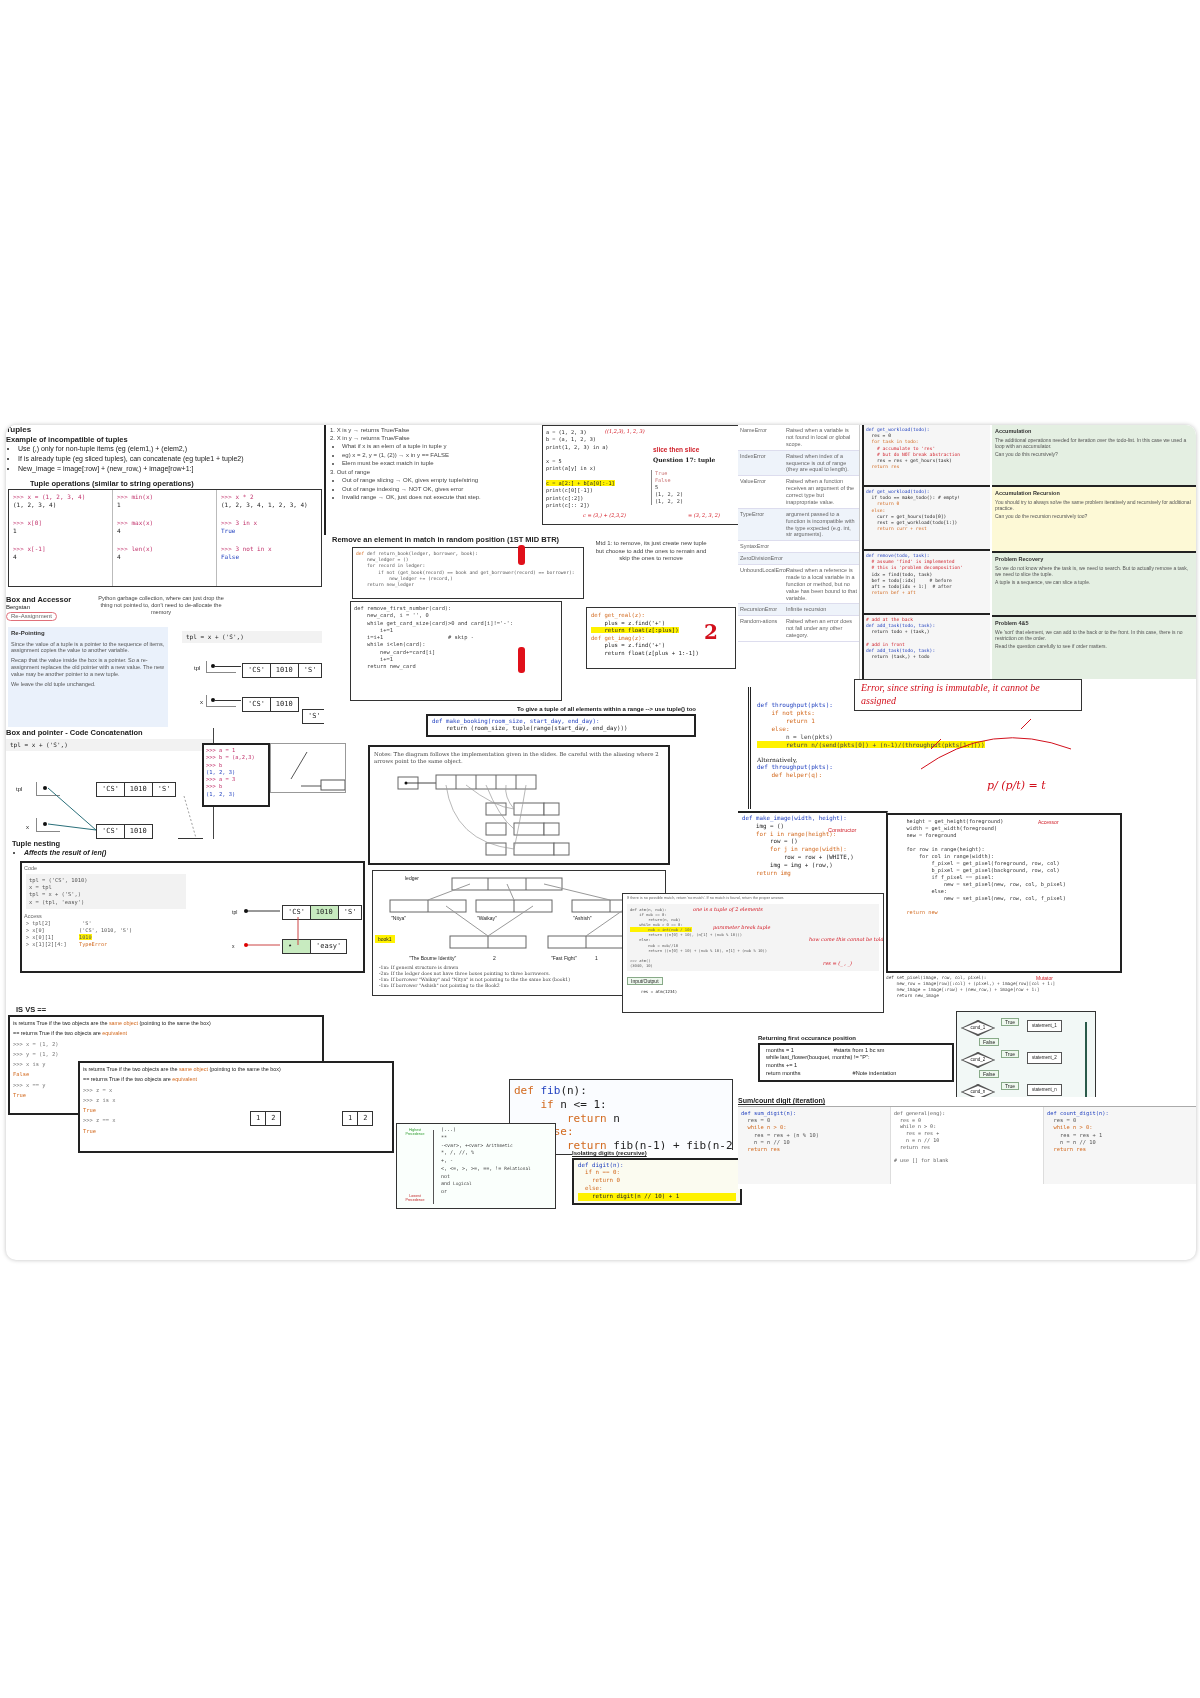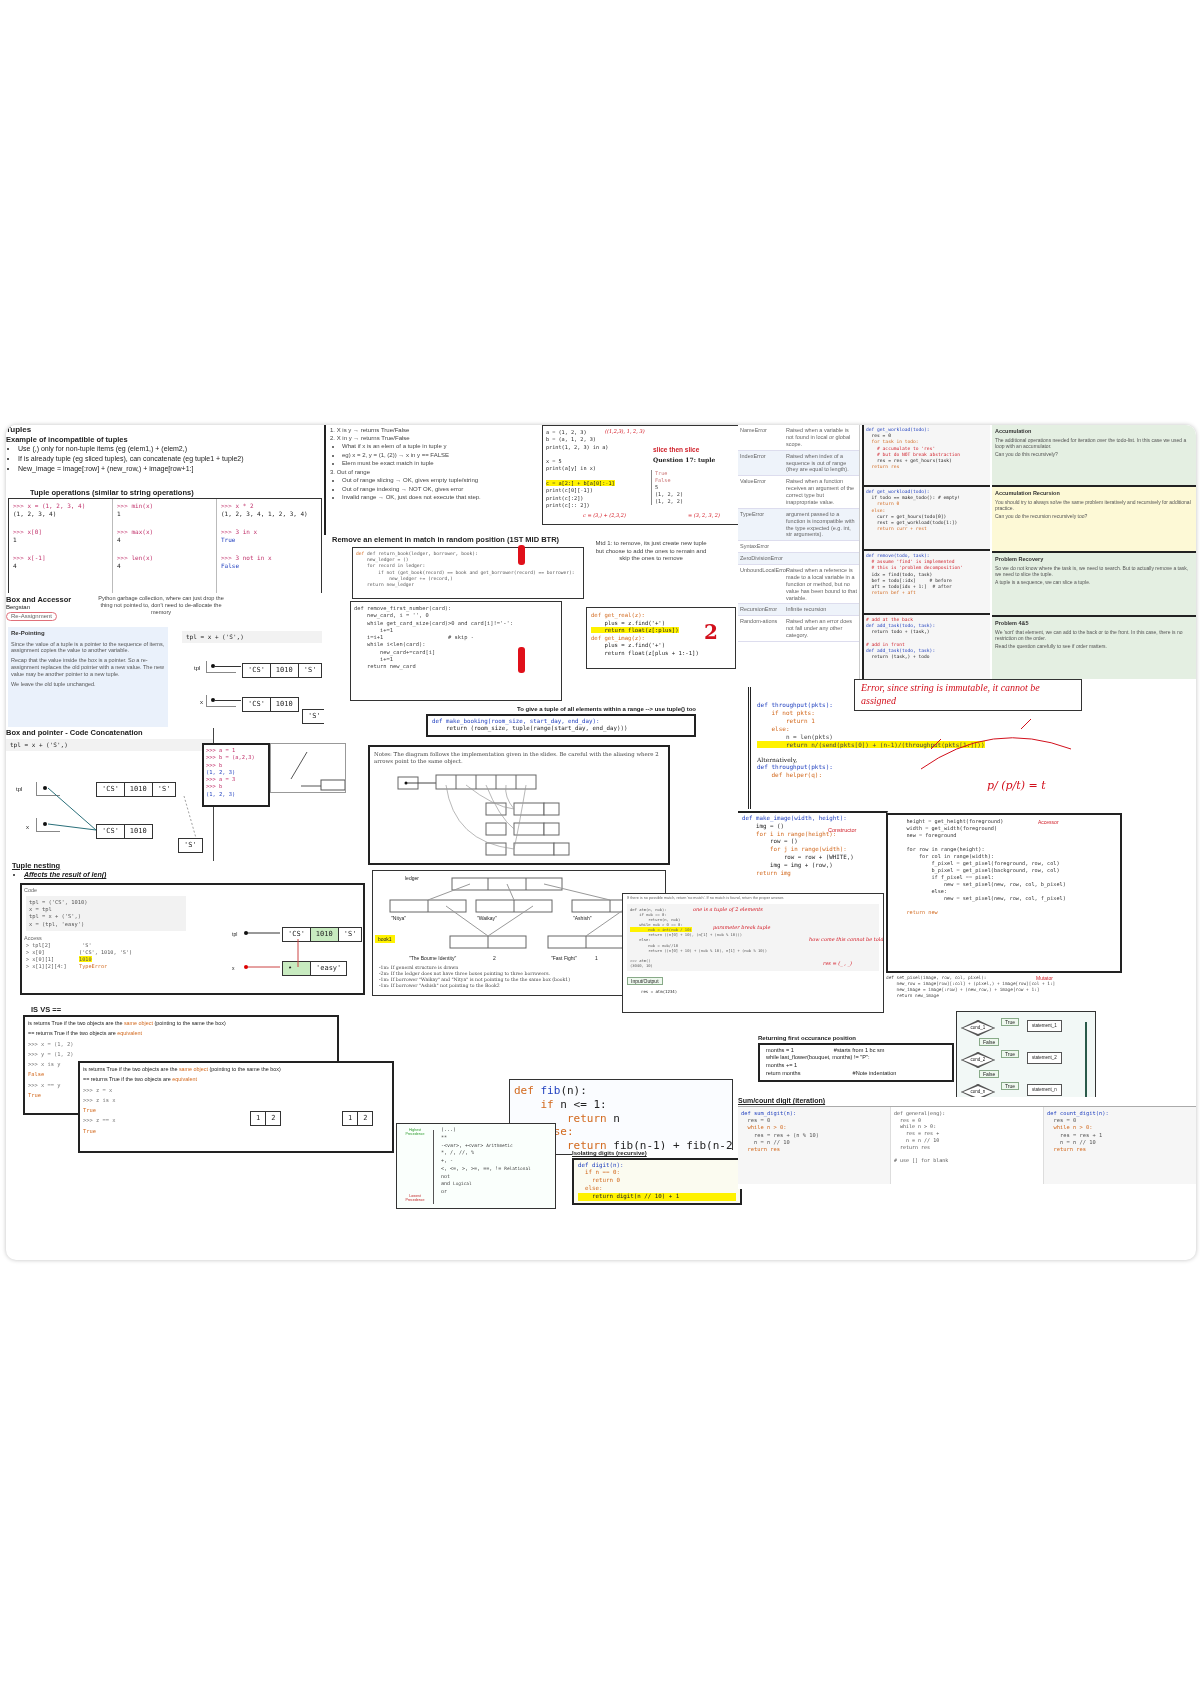--- a/index.html
+++ b/index.html
@@ -45,21 +45,21 @@
 <div class="sheet">
 
   <div class="blk" style="left:0;top:0;width:318px;height:168px;">
     <div class="title" style="font-size:8px;">Tuples</div>
     <div class="title">Example of incompatible of tuples</div>
     <ul class="bl">
       <li>Use (,) only for non-tuple items (eg (elem1,) + (elem2,)</li>
       <li>If is already tuple (eg sliced tuples), can concatenate (eg tuple1 + tuple2)</li>
       <li>New_image = image[:row] + (new_row,) + image[row+1:]</li>
     </ul>
-    <div class="title" style="margin:14px 0 1px 24px;">Tuple operations (similar to string operations)</div>
+    <div class="title" style="margin:5px 0 1px 24px;">Tuple operations (similar to string operations)</div>
     <div class="bd grid3" style="margin:0 2px;height:98px;">
       <div class="cell mono"><div class="pair"><span class="prompt">&gt;&gt;&gt; x = (1, 2, 3, 4)</span><br><span>(1, 2, 3, 4)</span></div><div class="pair"><span class="prompt">&gt;&gt;&gt; x[0]</span><br><span>1</span></div><div class="pair"><span class="prompt">&gt;&gt;&gt; x[-1]</span><br><span>4</span></div></div>
       <div class="cell mono"><div class="pair"><span class="prompt">&gt;&gt;&gt; min(x)</span><br><span>1</span></div><div class="pair"><span class="prompt">&gt;&gt;&gt; max(x)</span><br><span>4</span></div><div class="pair"><span class="prompt">&gt;&gt;&gt; len(x)</span><br><span>4</span></div></div>
       <div class="cell mono"><div class="pair"><span class="prompt">&gt;&gt;&gt; x * 2</span><br><span>(1, 2, 3, 4, 1, 2, 3, 4)</span></div><div class="pair"><span class="prompt">&gt;&gt;&gt; 3 in x</span><br><span class="fn">True</span></div><div class="pair"><span class="prompt">&gt;&gt;&gt; 3 not in x</span><br><span class="fn">False</span></div></div>
     </div>
   </div>
 
   <div class="blk" style="left:318px;top:0;width:218px;height:110px;border-left:2px solid #222;padding:2px 4px;font-size:6px;color:#444;">
     <div>1. X is y → returns True/False</div>
     <div>2. X in y → returns True/False</div>
@@ -284,21 +284,21 @@
     <div style="position:absolute;left:178px;top:84px;font-size:5px;">"Fast Fight"</div>
     <div style="position:absolute;left:222px;top:84px;font-size:5px;">1</div>
     <div style="position:absolute;left:6px;top:94px;font-family:'DejaVu Serif',serif;font-size:4.6px;color:#444;line-height:1.3;">
       <div>-1m: If general structure is drawn</div>
       <div>-2m: If the ledger does not have three boxes pointing to three borrowers.</div>
       <div>-1m: If borrower "Waikay" and "Nitya" is not pointing to the the same box (book1)</div>
       <div>-1m: If borrower "Ashish" not pointing to the Book2</div>
     </div>
   </div>
 
-  <div class="blk" style="left:0;top:436px;width:360px;height:140px;text-decoration:underline;">
+  <div class="blk" style="left:0;top:414px;width:360px;height:140px;">
     <div class="title" style="margin-left:6px;">Tuple nesting</div>
     <ul class="bl" style="margin-left:6px;">
         <li style="font-weight:bold;font-style:italic;">Affects the result of len()</li>
       </ul>
     <div class="bd2" style="position:absolute;left:14px;top:22px;width:345px;height:112px;">
       <div style="font-size:5.5px;padding:2px;color:#666;">Code</div>
       <div class="mono" style="margin:0 4px;background:#f2f2f2;width:160px;padding:3px;font-size:5.4px;color:#555;"><span>tpl = ('CS', 1010)</span>
 <span>x = tpl</span>
 <span>tpl = x + ('S',)</span>
 <span>x = (tpl, 'easy')</span></div>
@@ -321,21 +321,21 @@
       <svg style="position:absolute;left:200px;top:40px;" width="140" height="60">
           <line x1="24" y1="8" x2="58" y2="8" stroke="#333"></line>
           <circle cx="24" cy="8" r="2" fill="#111"></circle>
           <line x1="24" y1="42" x2="58" y2="42" stroke="#c44"></line>
           <circle cx="24" cy="42" r="2" fill="#d00"></circle>
           <line x1="76" y1="42" x2="76" y2="14" stroke="#c44"></line>
         </svg>
     </div>
   </div>
 
-  <div class="blk" style="left:15px;top:580px;width:320px;height:110px;">
+  <div class="blk" style="left:0;top:580px;width:320px;height:110px;">
     <div class="title" style="margin-left:10px;">IS VS ==</div>
     <div class="bd2" style="position:absolute;left:2px;top:10px;width:316px;height:100px;padding:3px;font-size:5.4px;">
       <div><span>is returns True if the two objects are the </span><span class="kw">same object</span><span> (pointing to the same the box)</span></div>
       <div style="margin-top:3px;"><span>== returns True if the two objects are </span><span class="kw">equivalent</span></div>
       <div class="mono" style="font-size:5.4px;color:#777;line-height:1.9;margin-top:2px;"><span>&gt;&gt;&gt; x = (1, 2)</span>
 <span>&gt;&gt;&gt; y = (1, 2)</span>
 <span>&gt;&gt;&gt; x is y</span>
 <span class="kw">False</span>
 <span>&gt;&gt;&gt; x == y</span>
 <span class="kw">True</span></div>

